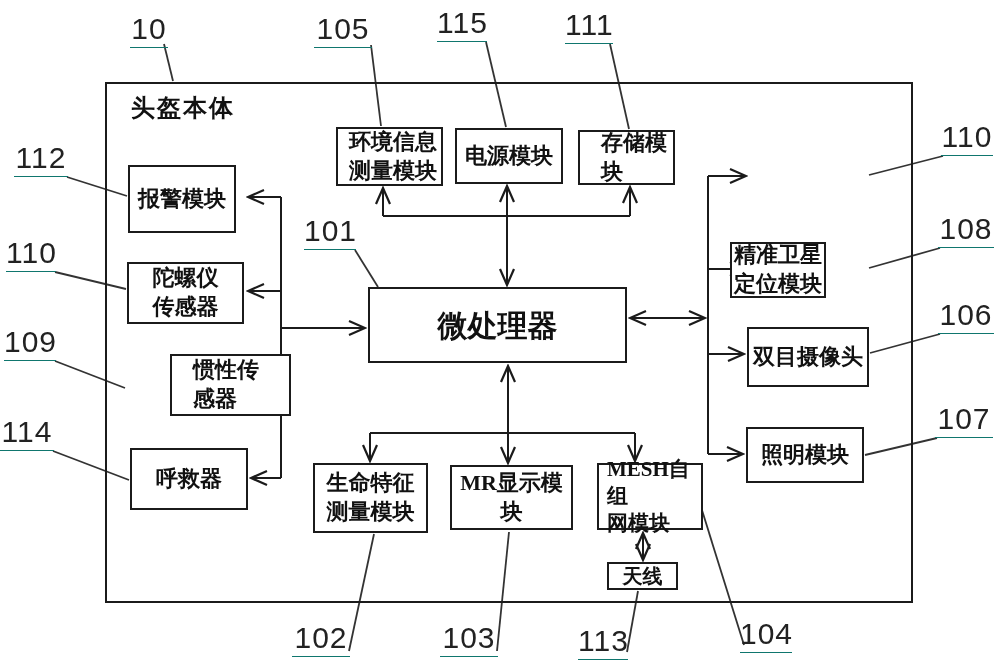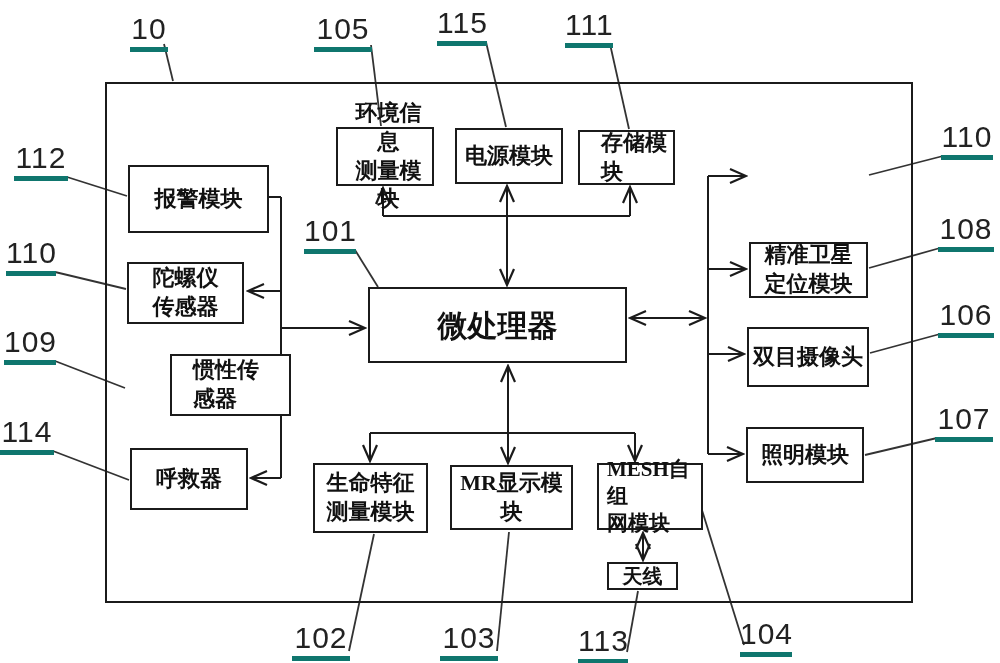--- a/index.html
+++ b/index.html
@@ -18,37 +18,37 @@
   }
   .box{
     position:absolute;border:2px solid #1b1b1b;box-sizing:border-box;
     display:flex;align-items:center;justify-content:center;text-align:center;
     font-size:22px;font-weight:bold;color:#111;line-height:1.3;
     white-space:pre-line;background:#fff;
   }
   .box.al{justify-content:flex-start;text-align:left;padding-left:21px;}
   .ref{
     position:absolute;font-family:"Liberation Sans","DejaVu Sans",sans-serif;
-    font-size:30px;color:#222;text-align:center;border-bottom:5px solid #0f766e;
+    font-size:30px;color:#222;text-align:center;border-bottom:1px solid #0f766e;
     padding-bottom:2px;letter-spacing:1px;line-height:1.1;
   }
   
-  #b-env{left:336px;top:127px;width:98px;height:59px;padding-left:7px;}
+  #b-env{left:336px;top:127px;width:107px;height:59px;padding-left:7px;}
   #b-power{left:455px;top:128px;width:108px;height:56px;}
   #b-storage{left:578px;top:130px;width:97px;height:55px;}
   
   #b-mcu{left:368px;top:287px;width:259px;height:76px;font-size:30px;}
   
-  #b-alarm{left:128px;top:165px;width:141px;height:68px;}
+  #b-alarm{left:128px;top:165px;width:108px;height:68px;}
   #b-gyro{left:127px;top:262px;width:117px;height:62px;}
   #b-inertial{left:126px;top:354px;width:121px;height:62px;margin-left:44px;}
   #b-sos{left:130px;top:448px;width:118px;height:62px;}
   
   #b-voice{left:749px;top:148px;width:119px;height:59px;}
-  #b-satellite{left:749px;top:242px;width:119px;height:56px;}
+  #b-satellite{left:730px;top:242px;width:96px;height:56px;}
   #b-camera{left:747px;top:327px;width:122px;height:60px;font-size:22px;text-align:center;}
   #b-lighting{left:746px;top:427px;width:118px;height:56px;}
   
   #b-vital{left:313px;top:463px;width:115px;height:70px;}
   #b-mr{left:450px;top:465px;width:123px;height:65px;font-size:22px;}
   #b-mesh{left:597px;top:463px;width:106px;height:67px;font-size:21px;padding-left:8px;}
   #b-antenna{left:607px;top:562px;width:71px;height:28px;font-size:20px;}
   
   #r10{left:130px;top:12px;width:38px;}
   #r105{left:314px;top:12px;width:58px;}
@@ -123,20 +123,21 @@
       <line x1="53" y1="451" x2="129" y2="480"></line>
       <line x1="355" y1="250" x2="378" y2="287"></line>
       <line x1="349" y1="651" x2="374" y2="534"></line>
       <line x1="497" y1="651" x2="509" y2="532"></line>
       <line x1="627" y1="652" x2="638" y2="591"></line>
       <line x1="744" y1="645" x2="701" y2="507"></line>
     </g>
   </svg>
 
   <div class="outer"></div>
+  <div class="container-label">头盔本体</div>
 
   <div class="box" id="b-env">环境信息
 测量模块</div>
   <div class="box" id="b-power">电源模块</div>
   <div class="box al" id="b-storage">存储模
 块</div>
   <div class="box" id="b-mcu">微处理器</div>
   <div class="box" id="b-alarm">报警模块</div>
   <div class="box" id="b-gyro">陀螺仪
 传感器</div>

